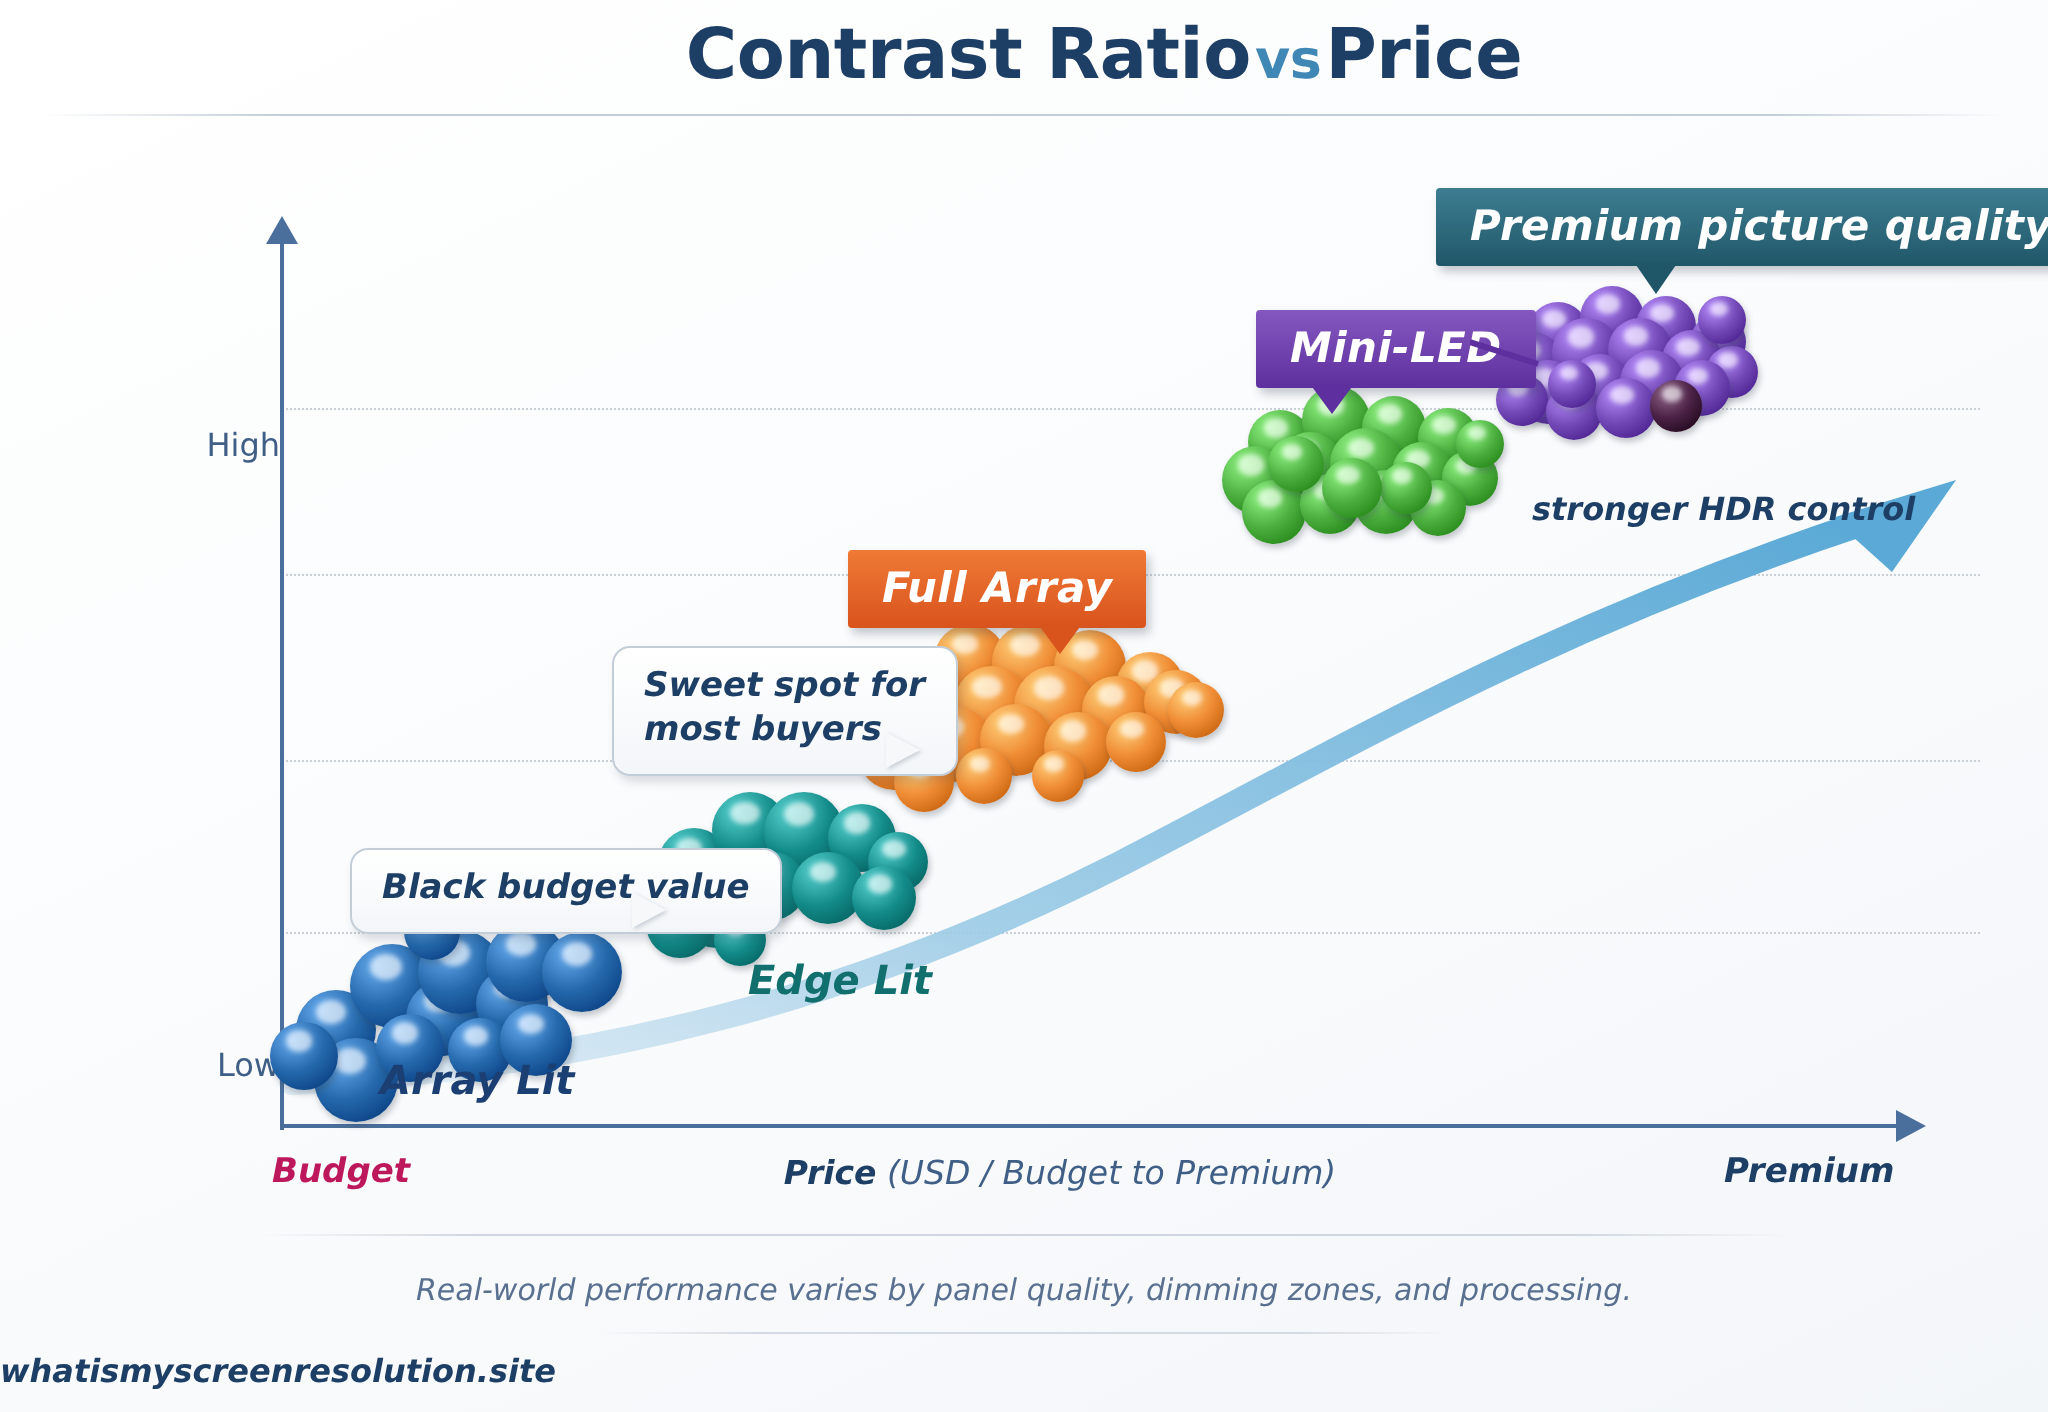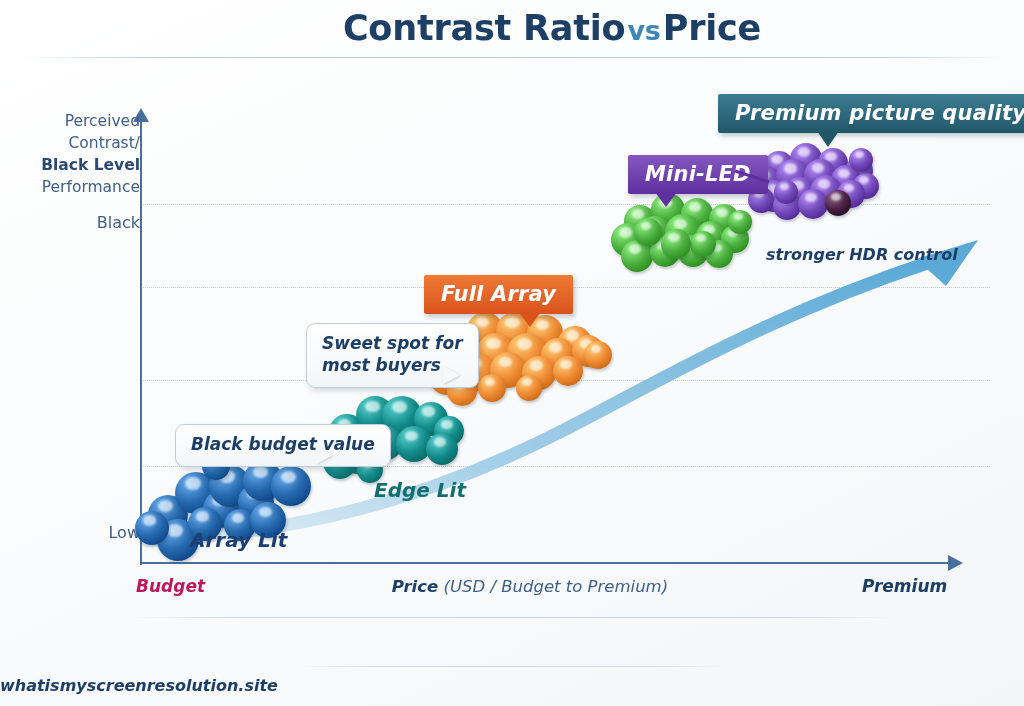--- a/index.html
+++ b/index.html
@@ -218,27 +218,21 @@
     </defs>
     <path d="M146,541 C300,533 430,498 560,432 C665,378 770,315 930,262" fill="none" stroke="url(#trendgrad)" stroke-width="13" stroke-linecap="round"></path>
     <path d="M978,240 L916,259 L946,286 Z" fill="#5aa9d6"></path>
   </svg>
 
   <div class="y-arrow"></div>
   <div class="y-axis"></div>
   <div class="x-axis"></div>
   <div class="x-arrow"></div>
 
-  <div class="y-title">
-    <span>Perceived</span><br>
-    <span>Contrast/</span><br>
-    <span class="strong">Black Level</span><br>
-    <span>Performance</span>
-  </div>
-  <div class="tick-high">Black</div>
+  <div class="tick-high">High</div>
   <div class="tick-low">Low</div>
 
   <div class="x-left">Budget</div>
   <div class="x-center">
     <span class="strong">Price</span><span> (USD / Budget to Premium)</span>
   </div>
   <div class="x-right">Premium</div>
 
   <div id="clusters">
       <div class="cluster" style="left: 0px; top: 0px;">
@@ -357,16 +351,17 @@
     <span>most buyers</span>
   </div>
   <div class="callout-tail" style="left:443px; top:366px;"></div>
 
   <div class="annotation" style="left:766px; top:224px;">
     <br>
     <span>stronger HDR control</span>
   </div>
 
   <div class="foot-rule"></div>
+  <div class="footnote">Real-world performance varies by panel quality, dimming zones, and processing.</div>
   <div class="foot-rule2"></div>
   <div class="sitename">whatismyscreenresolution.site</div>
 
 </div>
 
 </body></html>

